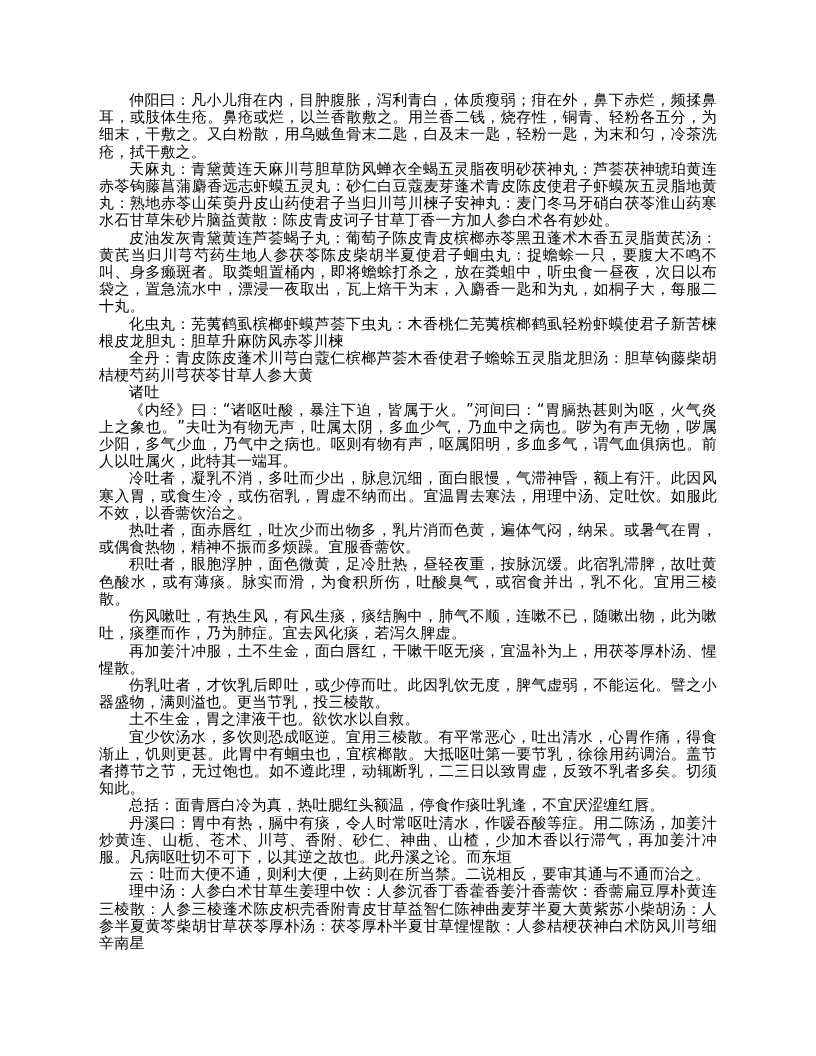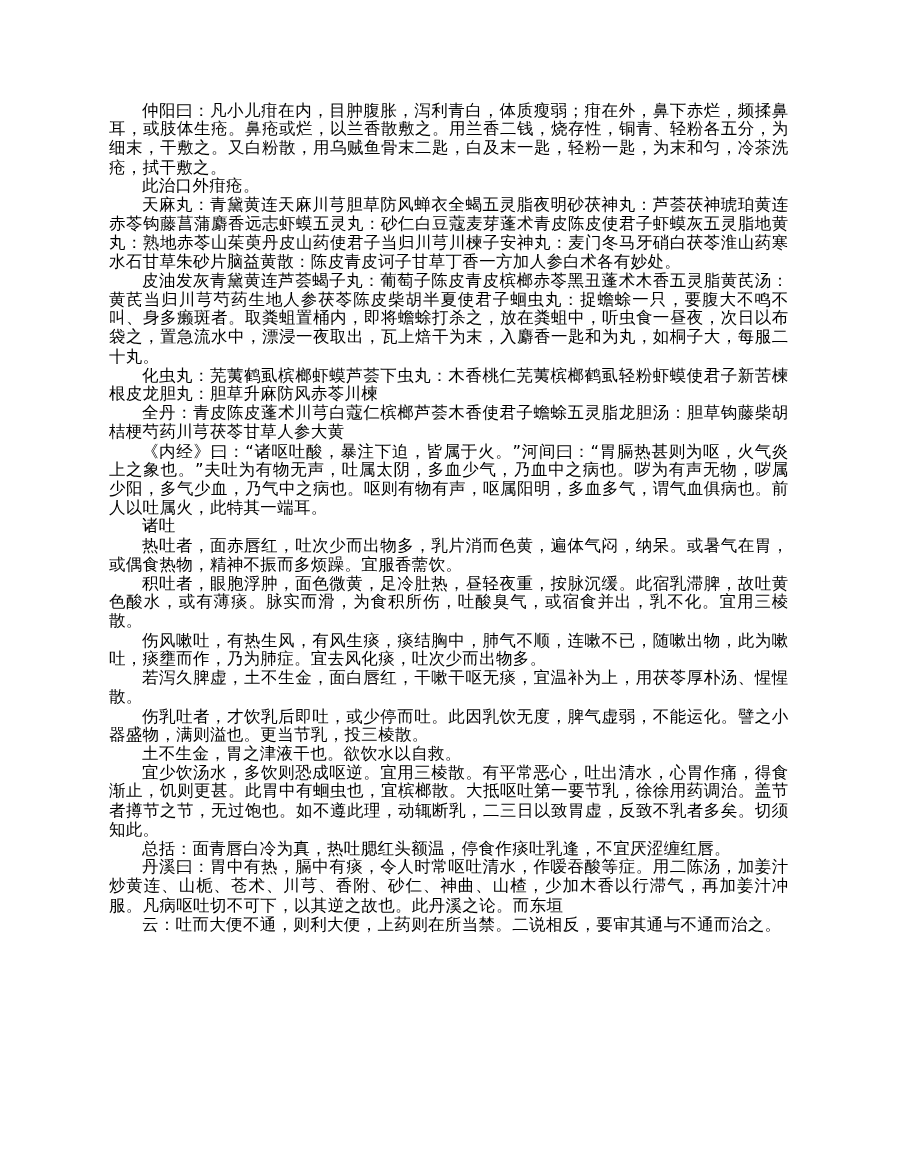--- a/index.html
+++ b/index.html
@@ -30,30 +30,31 @@
     padding: 0;
     text-indent: 2em;
     word-break: break-all;
   }
 </style>
 </head>
 <body>
 
 <div class="page">
   <p>仲阳曰：凡小儿疳在内，目肿腹胀，泻利青白，体质瘦弱；疳在外，鼻下赤烂，频揉鼻耳，或肢体生疮。鼻疮或烂，以兰香散敷之。用兰香二钱，烧存性，铜青、轻粉各五分，为细末，干敷之。又白粉散，用乌贼鱼骨末二匙，白及末一匙，轻粉一匙，为末和匀，冷茶洗疮，拭干敷之。</p>
-  <p>此治口外疳疮。</p>
   <p>天麻丸：青黛黄连天麻川芎胆草防风蝉衣全蝎五灵脂夜明砂茯神丸：芦荟茯神琥珀黄连赤苓钩藤菖蒲麝香远志虾蟆五灵丸：砂仁白豆蔻麦芽蓬术青皮陈皮使君子虾蟆灰五灵脂地黄丸：熟地赤苓山茱萸丹皮山药使君子当归川芎川楝子安神丸：麦门冬马牙硝白茯苓淮山药寒水石甘草朱砂片脑益黄散：陈皮青皮诃子甘草丁香一方加人参白术各有妙处。</p>
   <p>皮油发灰青黛黄连芦荟蝎子丸：葡萄子陈皮青皮槟榔赤苓黑丑蓬术木香五灵脂黄芪汤：黄芪当归川芎芍药生地人参茯苓陈皮柴胡半夏使君子蛔虫丸：捉蟾蜍一只，要腹大不鸣不叫、身多癞斑者。取粪蛆置桶内，即将蟾蜍打杀之，放在粪蛆中，听虫食一昼夜，次日以布袋之，置急流水中，漂浸一夜取出，瓦上焙干为末，入麝香一匙和为丸，如桐子大，每服二十丸。</p>
   <p>化虫丸：芜荑鹤虱槟榔虾蟆芦荟下虫丸：木香桃仁芜荑槟榔鹤虱轻粉虾蟆使君子新苦楝根皮龙胆丸：胆草升麻防风赤苓川楝</p>
   <p>全丹：青皮陈皮蓬术川芎白蔻仁槟榔芦荟木香使君子蟾蜍五灵脂龙胆汤：胆草钩藤柴胡桔梗芍药川芎茯苓甘草人参大黄</p>
+  <p>诸吐</p>
   <p>《内经》曰：“诸呕吐酸，暴注下迫，皆属于火。”河间曰：“胃膈热甚则为呕，火气炎上之象也。”夫吐为有物无声，吐属太阴，多血少气，乃血中之病也。哕为有声无物，哕属少阳，多气少血，乃气中之病也。呕则有物有声，呕属阳明，多血多气，谓气血俱病也。前人以吐属火，此特其一端耳。</p>
-  <p>诸吐</p>
+  <p>冷吐者，凝乳不消，多吐而少出，脉息沉细，面白眼慢，气滞神昏，额上有汗。此因风寒入胃，或食生冷，或伤宿乳，胃虚不纳而出。宜温胃去寒法，用理中汤、定吐饮。如服此不效，以香薷饮治之。</p>
   <p>热吐者，面赤唇红，吐次少而出物多，乳片消而色黄，遍体气闷，纳呆。或暑气在胃，或偶食热物，精神不振而多烦躁。宜服香薷饮。</p>
   <p>积吐者，眼胞浮肿，面色微黄，足冷肚热，昼轻夜重，按脉沉缓。此宿乳滞脾，故吐黄色酸水，或有薄痰。脉实而滑，为食积所伤，吐酸臭气，或宿食并出，乳不化。宜用三棱散。</p>
-  <p>伤风嗽吐，有热生风，有风生痰，痰结胸中，肺气不顺，连嗽不已，随嗽出物，此为嗽吐，痰壅而作，乃为肺症。宜去风化痰，吐次少而出物多。</p>
-  <p>若泻久脾虚，土不生金，面白唇红，干嗽干呕无痰，宜温补为上，用茯苓厚朴汤、惺惺散。</p>
+  <p>伤风嗽吐，有热生风，有风生痰，痰结胸中，肺气不顺，连嗽不已，随嗽出物，此为嗽吐，痰壅而作，乃为肺症。宜去风化痰，若泻久脾虚。</p>
+  <p>再加姜汁冲服，土不生金，面白唇红，干嗽干呕无痰，宜温补为上，用茯苓厚朴汤、惺惺散。</p>
   <p>伤乳吐者，才饮乳后即吐，或少停而吐。此因乳饮无度，脾气虚弱，不能运化。譬之小器盛物，满则溢也。更当节乳，投三棱散。</p>
   <p>土不生金，胃之津液干也。欲饮水以自救。</p>
   <p>宜少饮汤水，多饮则恐成呕逆。宜用三棱散。有平常恶心，吐出清水，心胃作痛，得食渐止，饥则更甚。此胃中有蛔虫也，宜槟榔散。大抵呕吐第一要节乳，徐徐用药调治。盖节者撙节之节，无过饱也。如不遵此理，动辄断乳，二三日以致胃虚，反致不乳者多矣。切须知此。</p>
   <p>总括：面青唇白冷为真，热吐腮红头额温，停食作痰吐乳逢，不宜厌涩缠红唇。</p>
   <p>丹溪曰：胃中有热，膈中有痰，令人时常呕吐清水，作嗳吞酸等症。用二陈汤，加姜汁炒黄连、山栀、苍术、川芎、香附、砂仁、神曲、山楂，少加木香以行滞气，再加姜汁冲服。凡病呕吐切不可下，以其逆之故也。此丹溪之论。而东垣</p>
   <p>云：吐而大便不通，则利大便，上药则在所当禁。二说相反，要审其通与不通而治之。</p>
+  <p>理中汤：人参白术甘草生姜理中饮：人参沉香丁香藿香姜汁香薷饮：香薷扁豆厚朴黄连三棱散：人参三棱蓬术陈皮枳壳香附青皮甘草益智仁陈神曲麦芽半夏大黄紫苏小柴胡汤：人参半夏黄芩柴胡甘草茯苓厚朴汤：茯苓厚朴半夏甘草惺惺散：人参桔梗茯神白术防风川芎细辛南星</p>
 </div>
 
 </body></html>

